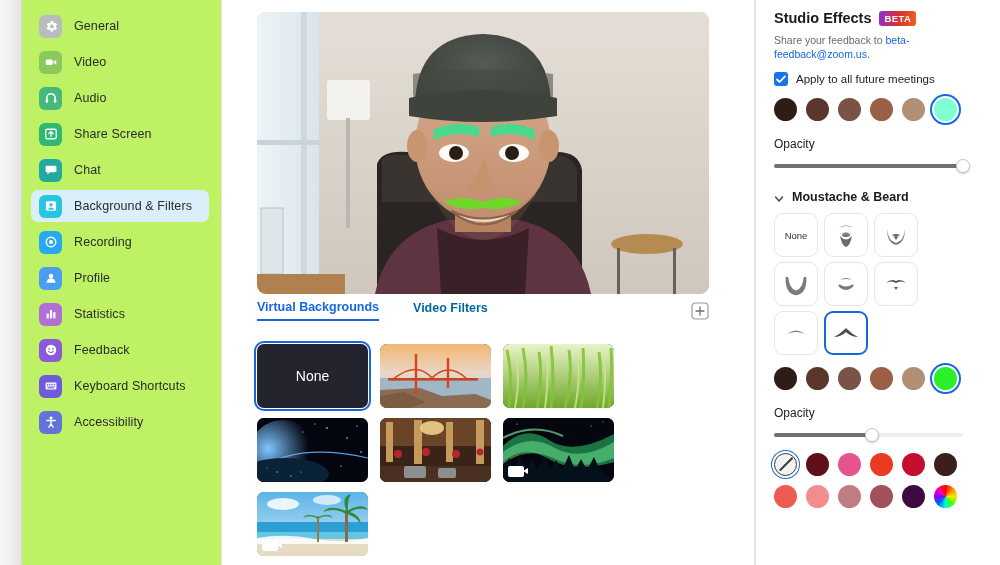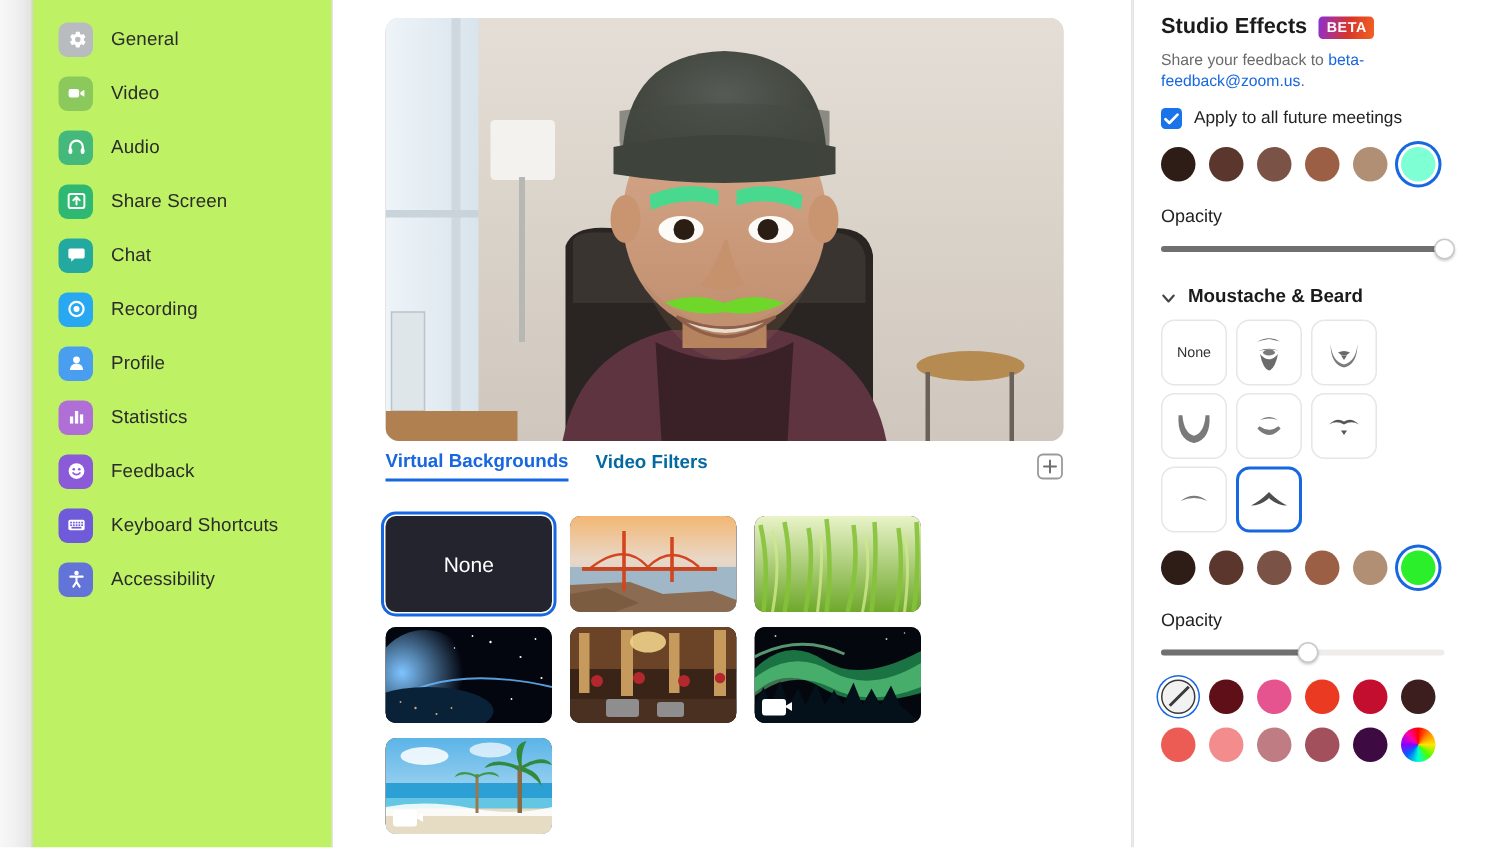--- a/index.html
+++ b/index.html
@@ -76,21 +76,21 @@
     border-radius: 9px;
     overflow: hidden;
     background: #cfcac4;
   }
   .preview-scene { position:absolute; inset:0; }
 
   .tabs {
     position: absolute;
     left: 35px; top: 300px;
     width: 452px;
-    display: flex; align-items: center;
+    display: flex; align-items: center; gap: 16px;
   }
   .tab {
     font-size: 12.5px;
     font-weight: bold;
     color: #0369a1;
     padding-bottom: 5px;
     margin-right: 18px;
     cursor: pointer;
     white-space: nowrap;
   }
@@ -343,20 +343,30 @@
         </div>
         <div class="nav-label">Share Screen</div>
       </div>
       <div class="nav-item">
         <div class="nav-icon" style="background: rgb(35, 169, 160);">
           <svg width="14" height="14" viewBox="0 0 16 16">
             <path d="M3 3h10a1.2 1.2 0 0 1 1.2 1.2v5.2A1.2 1.2 0 0 1 13 10.6H6.6L4 13.2v-2.6H3A1.2 1.2 0 0 1 1.8 9.4V4.2A1.2 1.2 0 0 1 3 3z" fill="#fff"></path>
           </svg>
         </div>
         <div class="nav-label">Chat</div>
+      </div>
+      <div class="nav-item active">
+        <div class="nav-icon" style="background: rgb(40, 196, 227);">
+          <svg width="14" height="14" viewBox="0 0 16 16">
+            <rect x="2.2" y="2.6" width="11.6" height="10.8" rx="1.8" fill="#fff"></rect>
+            <circle cx="8" cy="6.6" r="1.9" fill="#28c4e3"></circle>
+            <path d="M4.4 12.2a3.8 3.8 0 0 1 7.2 0z" fill="#28c4e3"></path>
+          </svg>
+        </div>
+        <div class="nav-label">Background &amp; Filters</div>
       </div>
       <div class="nav-item">
         <div class="nav-icon" style="background: rgb(39, 168, 240);">
           <svg width="14" height="14" viewBox="0 0 16 16">
             <circle cx="8" cy="8" r="5.4" fill="none" stroke="#fff" stroke-width="1.7"></circle>
             <circle cx="8" cy="8" r="2.3" fill="#fff"></circle>
           </svg>
         </div>
         <div class="nav-label">Recording</div>
       </div>

